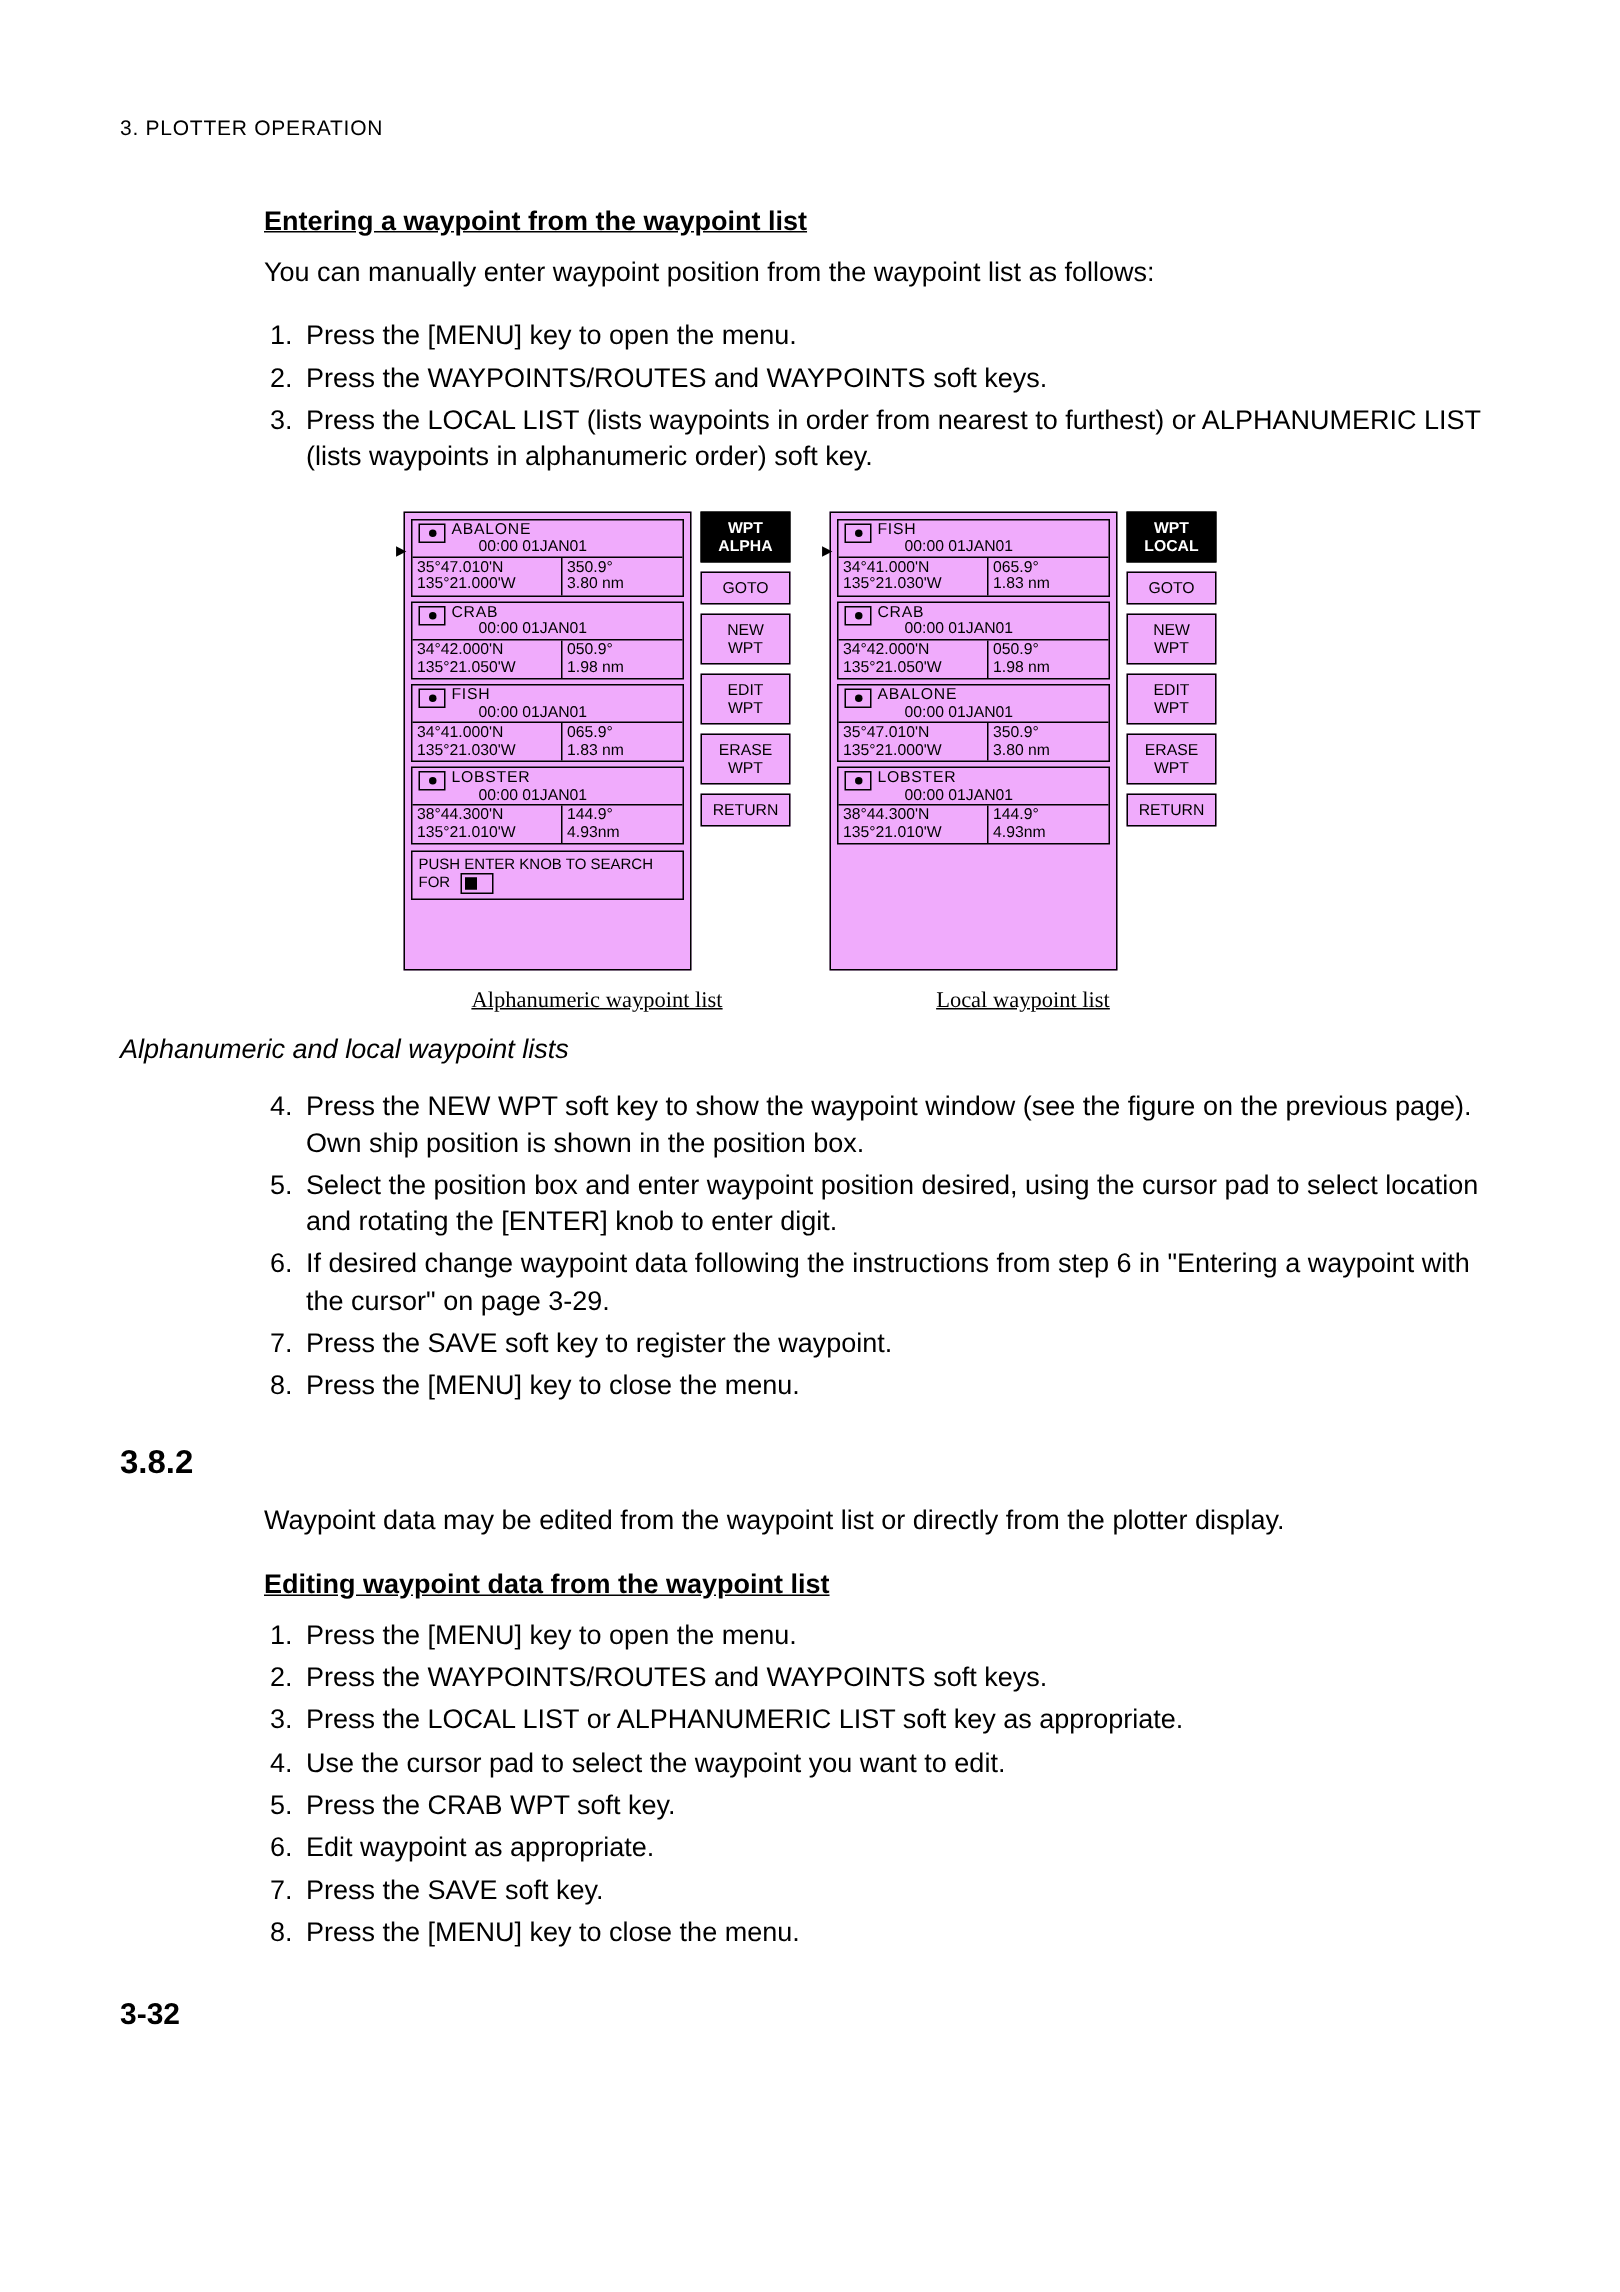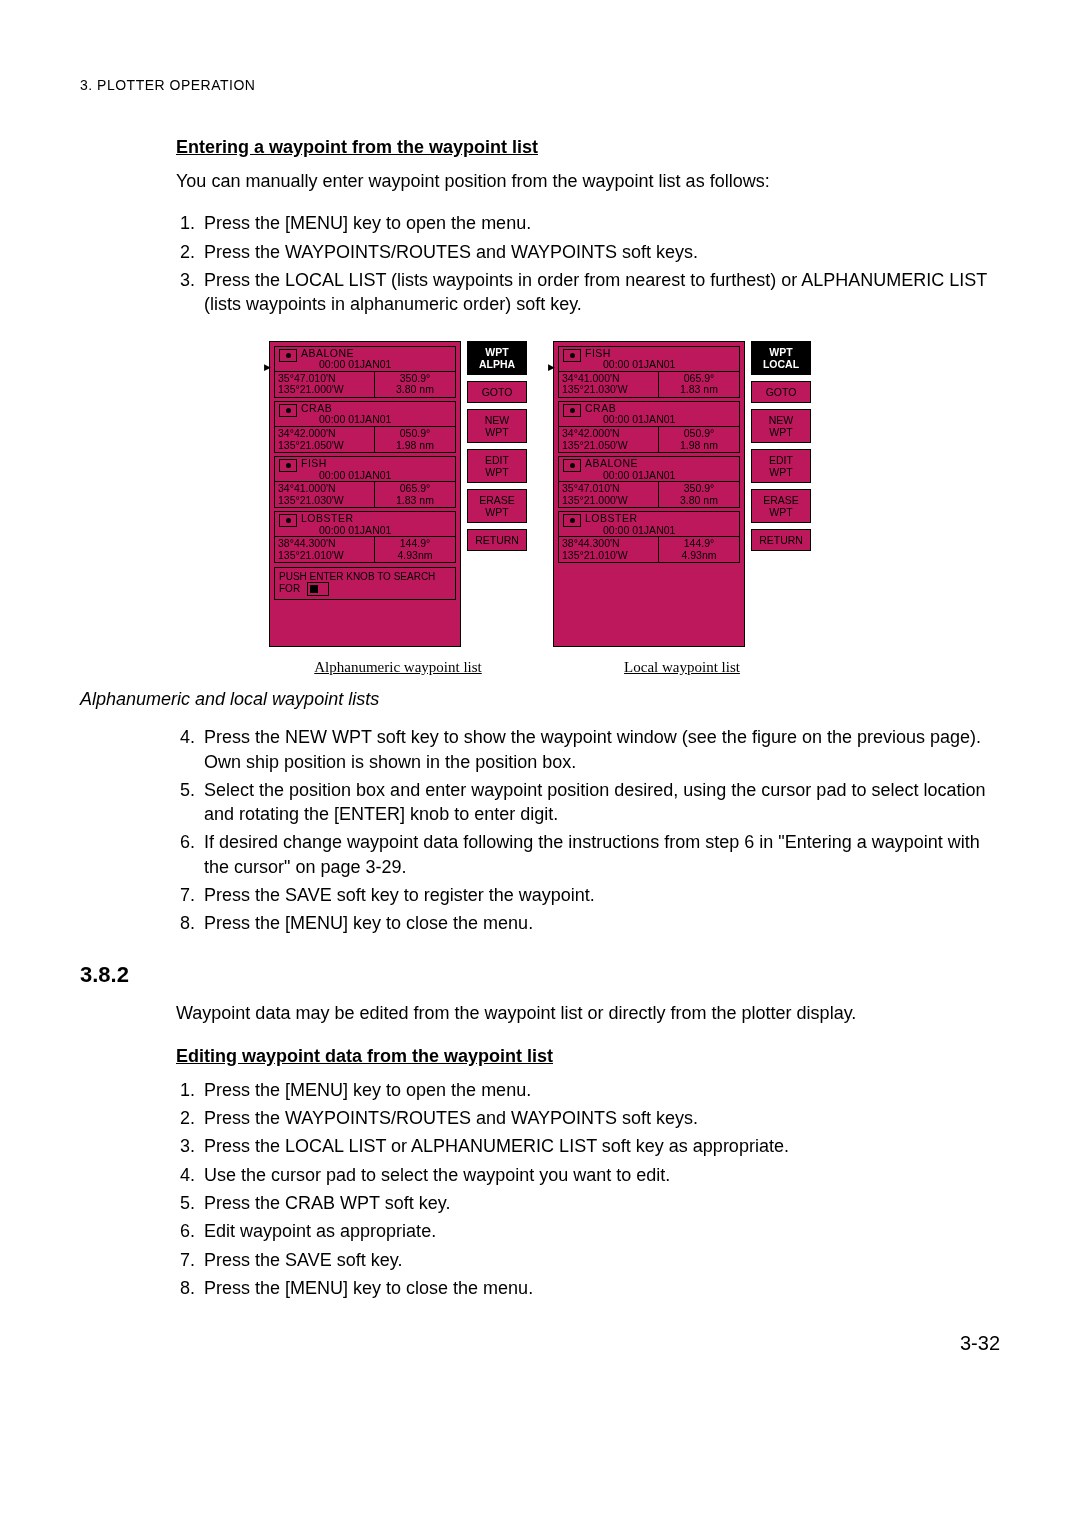--- a/index.html
+++ b/index.html
@@ -42,37 +42,37 @@
   }
   .panel {
     display: flex;
     gap: 6px;
   }
   .listbox {
     border: 1px solid #000;
     width: 192px;
     padding: 4px 4px 6px 4px;
     font-size: 10.5px;
-    background: #be185d;
+    background: #f0abfc;
     min-height: 306px;
     box-sizing: border-box;
   }
   .softcol {
     display: flex;
     flex-direction: column;
     gap: 6px;
     width: 60px;
   }
   .softkey {
     border: 1px solid #000;
     font-size: 10.5px;
     text-align: center;
     padding: 4px 2px;
     line-height: 1.15;
-    background: #be185d;
+    background: #f0abfc;
   }
   .softkey.invert {
     background: #000;
     color: #fff;
     font-weight: bold;
   }
   .wpentry {
     border: 1px solid #000;
     margin-bottom: 3px;
   }
@@ -111,21 +111,21 @@
     padding: 1px 3px;
     line-height: 1.1;
     box-sizing: border-box;
   }
   .wp-right {
     border-left: 1px solid #000;
     width: 45%;
     padding: 1px 3px;
     line-height: 1.1;
     box-sizing: border-box;
-    text-align: center;
+    text-align: left;
   }
   .pointer {
     position: relative;
   }
   .pointer::before {
     content: "▶";
     font-size: 9px;
     position: absolute;
     left: -11px;
     top: 14px;
@@ -172,24 +172,23 @@
   }
   .capsrow > div { width: 258px; text-align: center; }
   .sechead {
     display: flex;
     gap: 28px;
     font-weight: bold;
     font-size: 22px;
     margin: 24px 0 12px 0;
   }
   .pagenum {
-    font-weight: normal;
+    font-weight: bold;
     font-size: 20px;
     margin-top: 30px;
-    text-align: right;
   }
 </style>
 </head>
 <body>
 
 <div class="header">3. PLOTTER OPERATION</div>
 
 <div class="subheading">Entering a waypoint from the waypoint list</div>
 <div class="paratext">You can manually enter waypoint position from the waypoint list as follows:</div>
 

